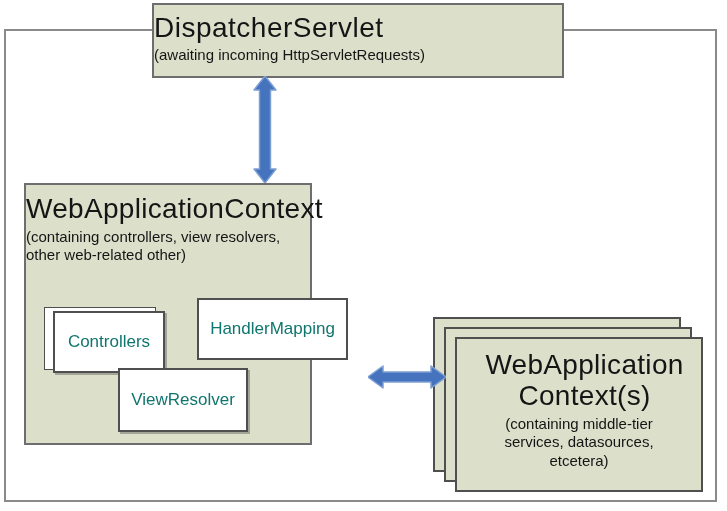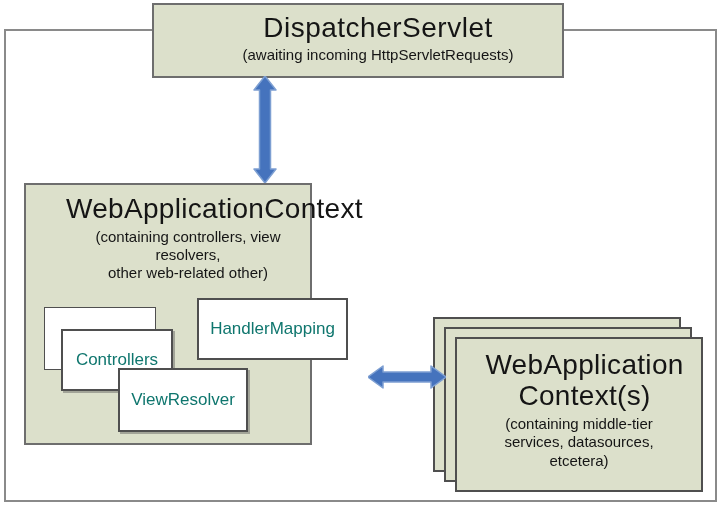--- a/index.html
+++ b/index.html
@@ -16,22 +16,21 @@
     left: 4px; top: 29px;
     width: 709px; height: 469px;
     border: 2px solid #8a8a8a;
     background: transparent;
   }
   .gbox {
     position: absolute;
     background: #dce0cb;
     border: 2px solid #6e6e6e;
     box-sizing: border-box;
-    text-align: center;
-    padding-left: 40px;
+    text-align: left;
   }
   .dispatcher-box {
     left: 152px; top: 3px;
     width: 412px; height: 75px;
     z-index: 3;
   }
   .dispatcher-box .big-title {
     font-size: 28px;
     line-height: 1.1;
     margin-top: 8px;
@@ -68,25 +67,24 @@
     font-size: 17px;
     color: #0f766e;
   }
   .controllers-back {
     left: 18px; top: 122px;
     width: 112px; height: 63px;
     border-width: 1px;
     z-index: 1;
   }
   .controllers-front {
-    left: 27px; top: 144px;
+    left: 27px; top: 126px;
     width: 112px; height: 62px;
     z-index: 2;
     box-shadow: 2px 2px 0 rgba(90,90,90,0.45);
-    margin-left: 8px;
   }
   .handler-mapping {
     left: 171px; top: 113px;
     width: 151px; height: 62px;
     z-index: 2;
   }
   .view-resolver {
     left: 92px; top: 183px;
     width: 130px; height: 64px;
     z-index: 3;

